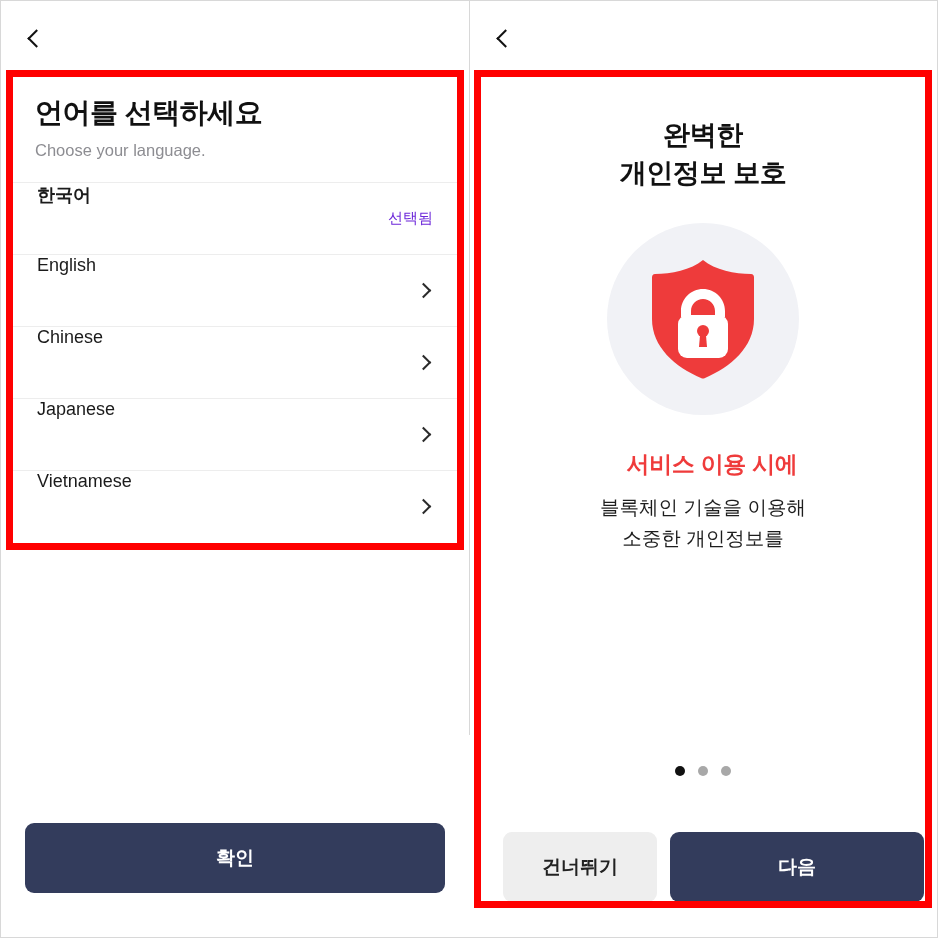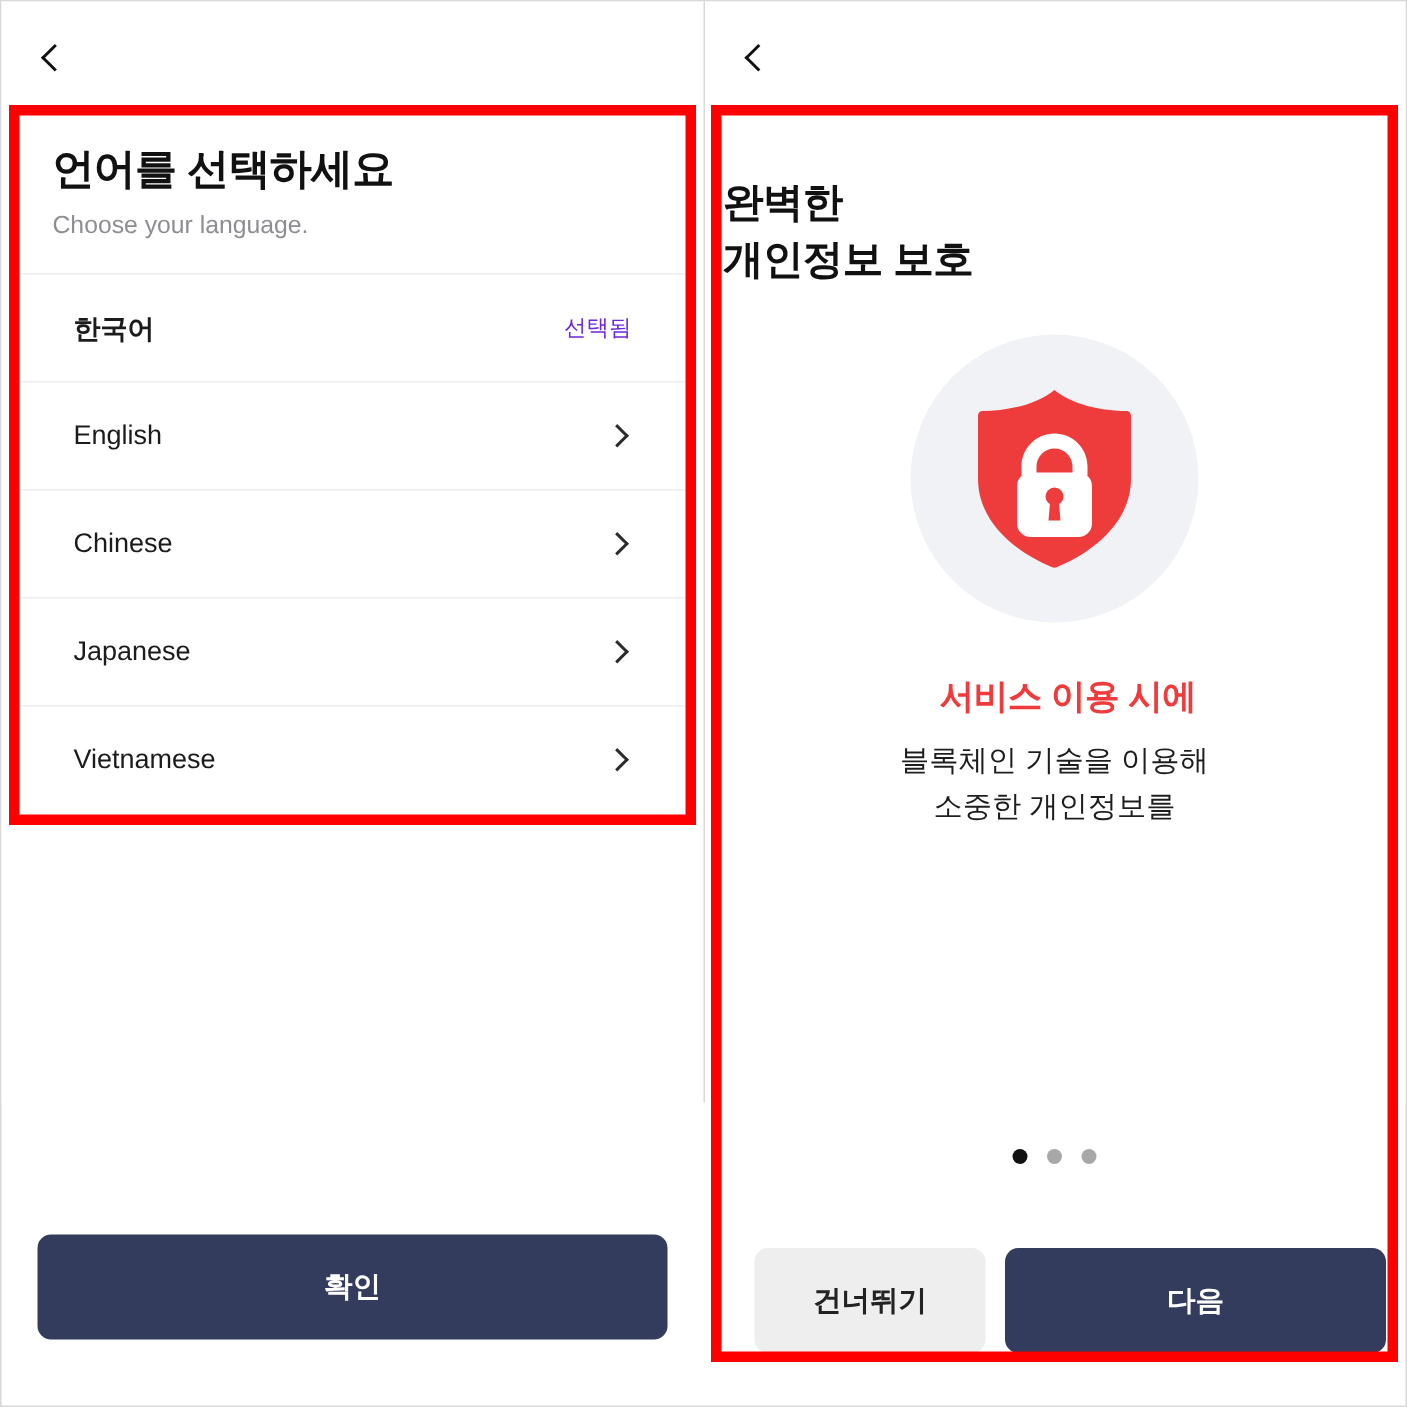--- a/index.html
+++ b/index.html
@@ -80,22 +80,21 @@
   .lang-sub {
     margin-top: 11px;
     font-size: 16.5px;
     color: #8d8d92;
     font-weight: 400;
   }
   .lang-row {
     position: relative;
     height: 72px;
     display: flex;
-    align-items: center;
-    padding: 0 36px;
+    padding: 0 24px;
     border-top: 1px solid #ededed;
     cursor: pointer;
   }
   .lang-name {
     font-size: 18px;
     color: #1b1b1b;
     font-weight: 400;
   }
   .lang-name.selected { font-weight: 700; }
   .lang-right {
@@ -142,20 +141,21 @@
   }
 
   
   .onboard {
     position: absolute;
     left: 481px; top: 77px;
     width: 442px; height: 822px;
   }
   .ob-title {
     margin-top: 38px;
+    text-align: center;
     font-size: 27px;
     font-weight: 700;
     color: #111111;
     line-height: 1.42;
     letter-spacing: -0.4px;
   }
   .ob-art {
     margin: 30px auto 0 auto;
     width: 192px; height: 192px;
     border-radius: 50%;

